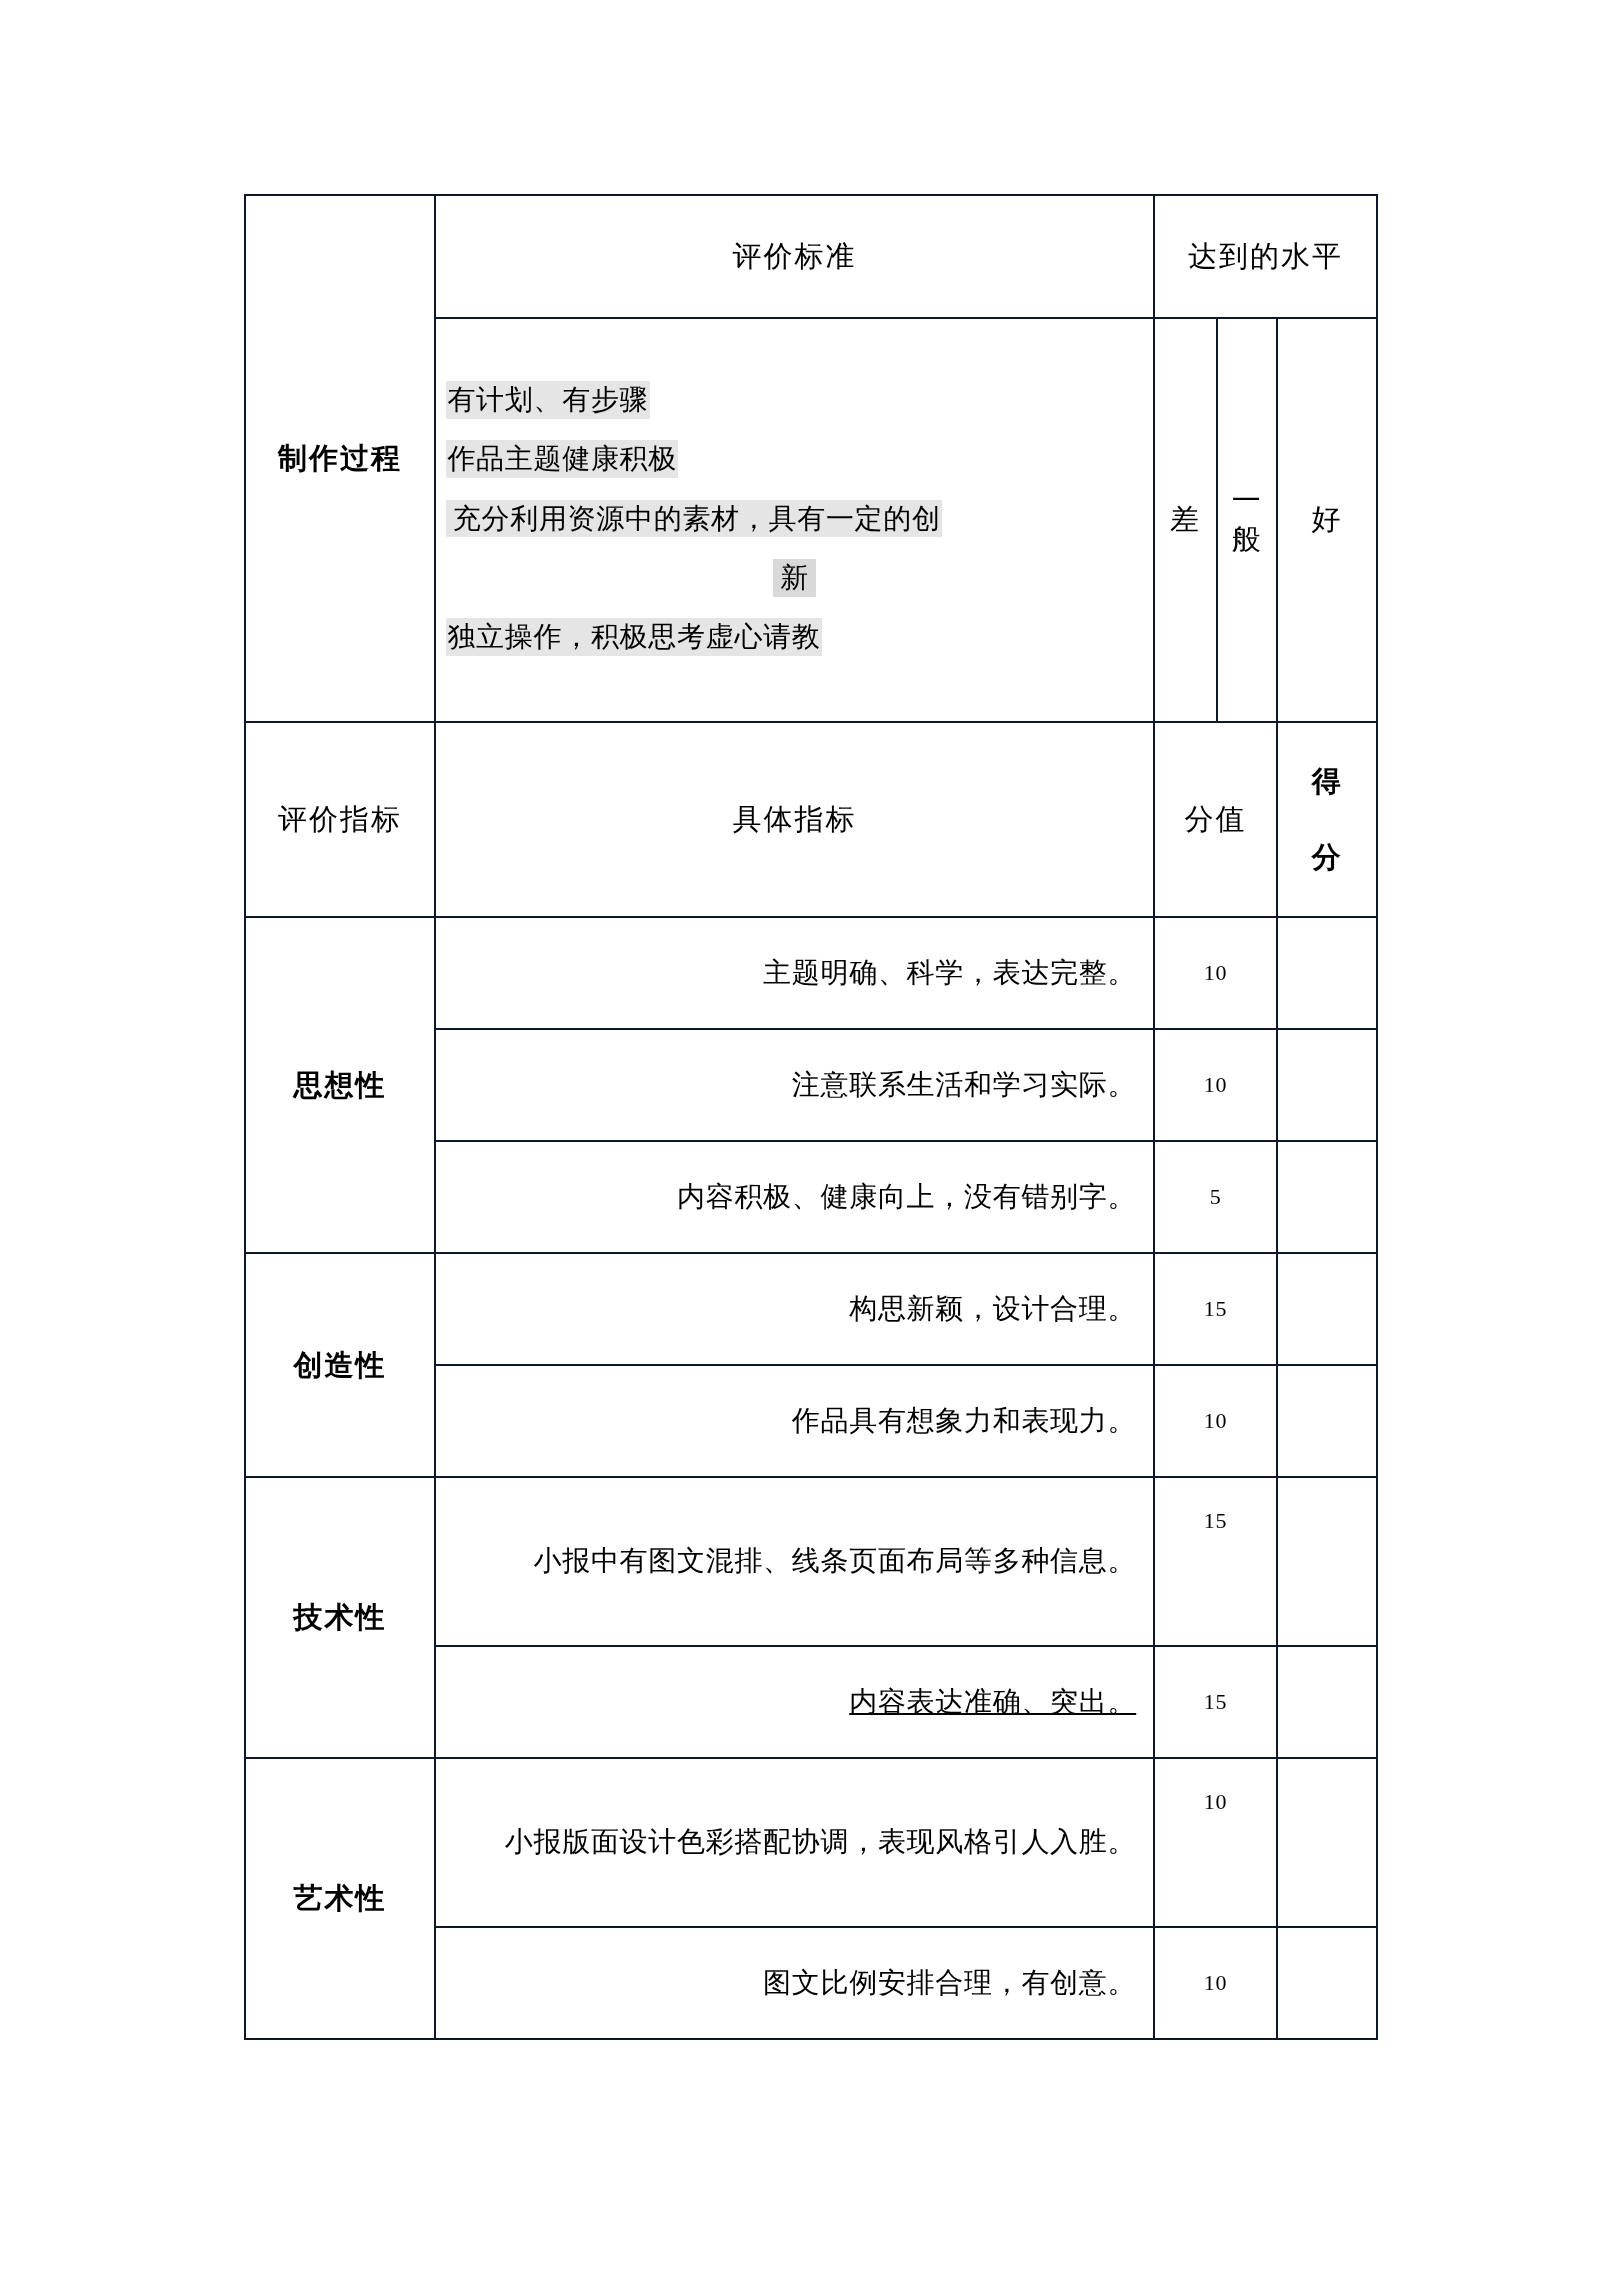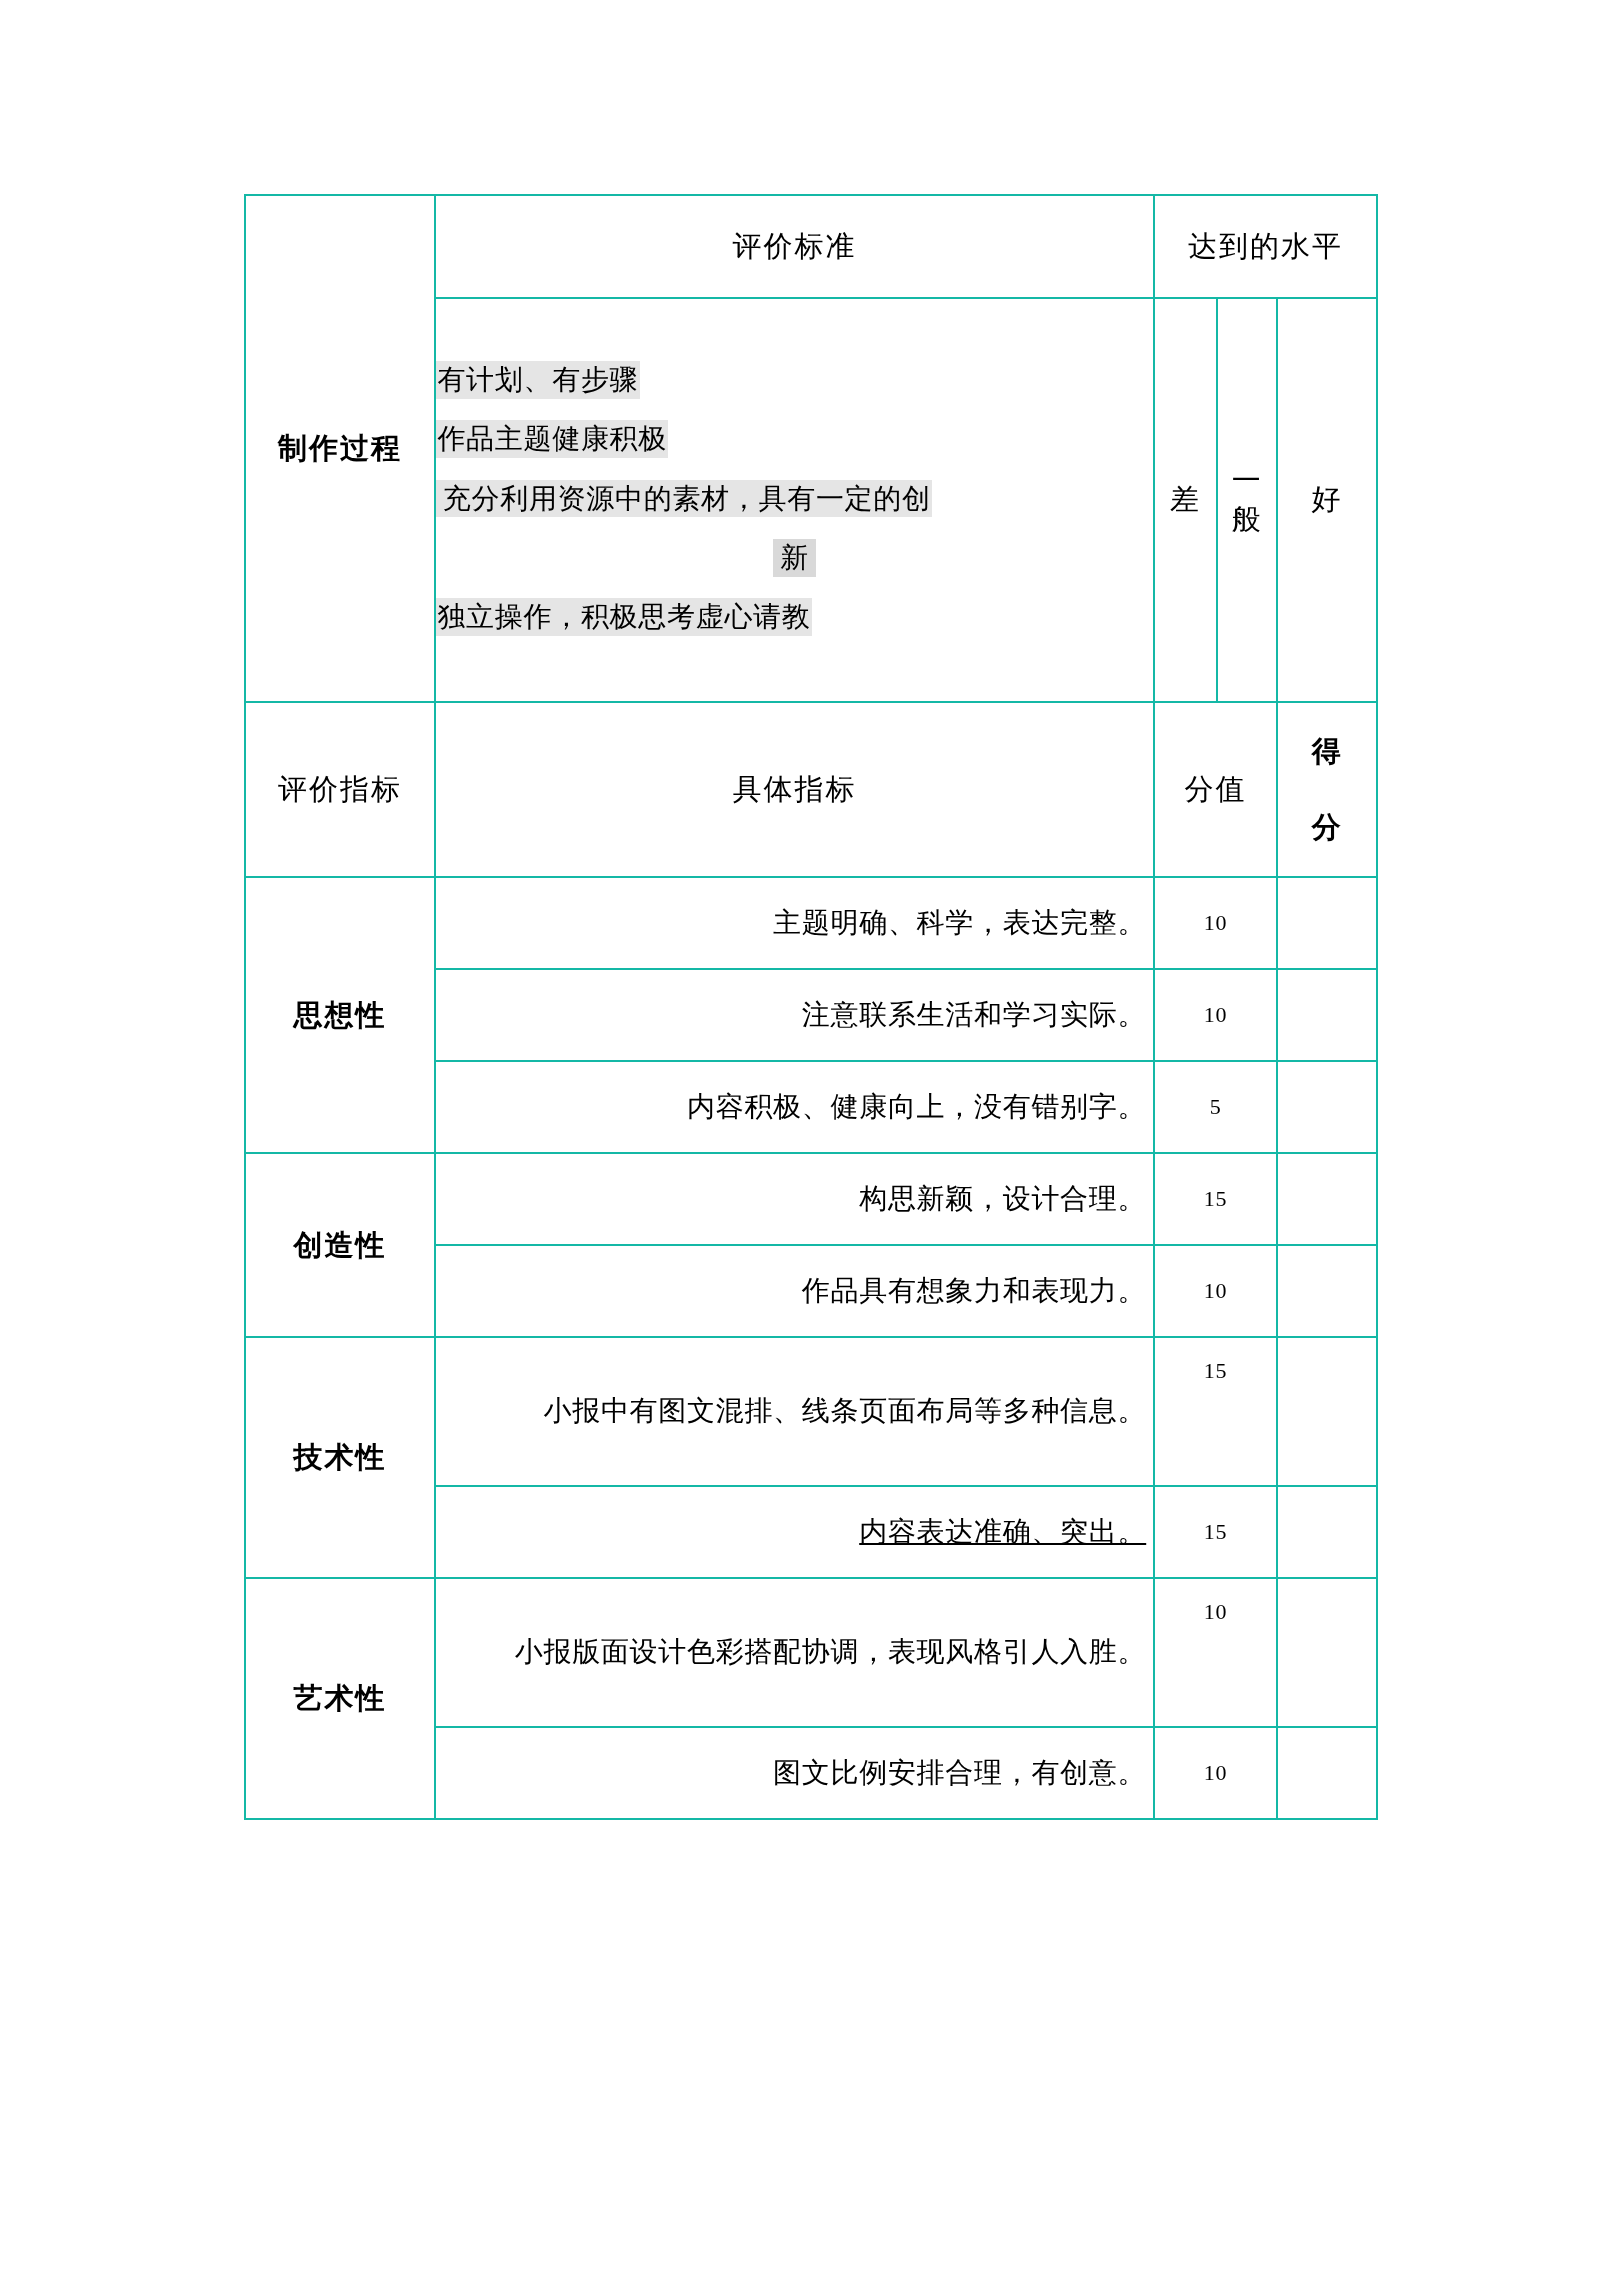--- a/index.html
+++ b/index.html
@@ -27,22 +27,22 @@
   
   .rubric-table {
     position: absolute;
     left: 244px;
     top: 194px;
     width: 1132px;
     border-collapse: collapse;
     table-layout: fixed;
   }
   .rubric-table td {
-    border: 2px solid #14b8a6;
-    padding: 0;
+    border: 2px solid #0f172a;
+    padding: 10px;
     vertical-align: middle;
     background: #ffffff;
   }
 
   
   .col-cat   { width: 190px; }
   .col-desc  { width: 719px; }
   .col-l1    { width: 63px; }
   .col-l2    { width: 60px; }
   .col-l3    { width: 100px; }

